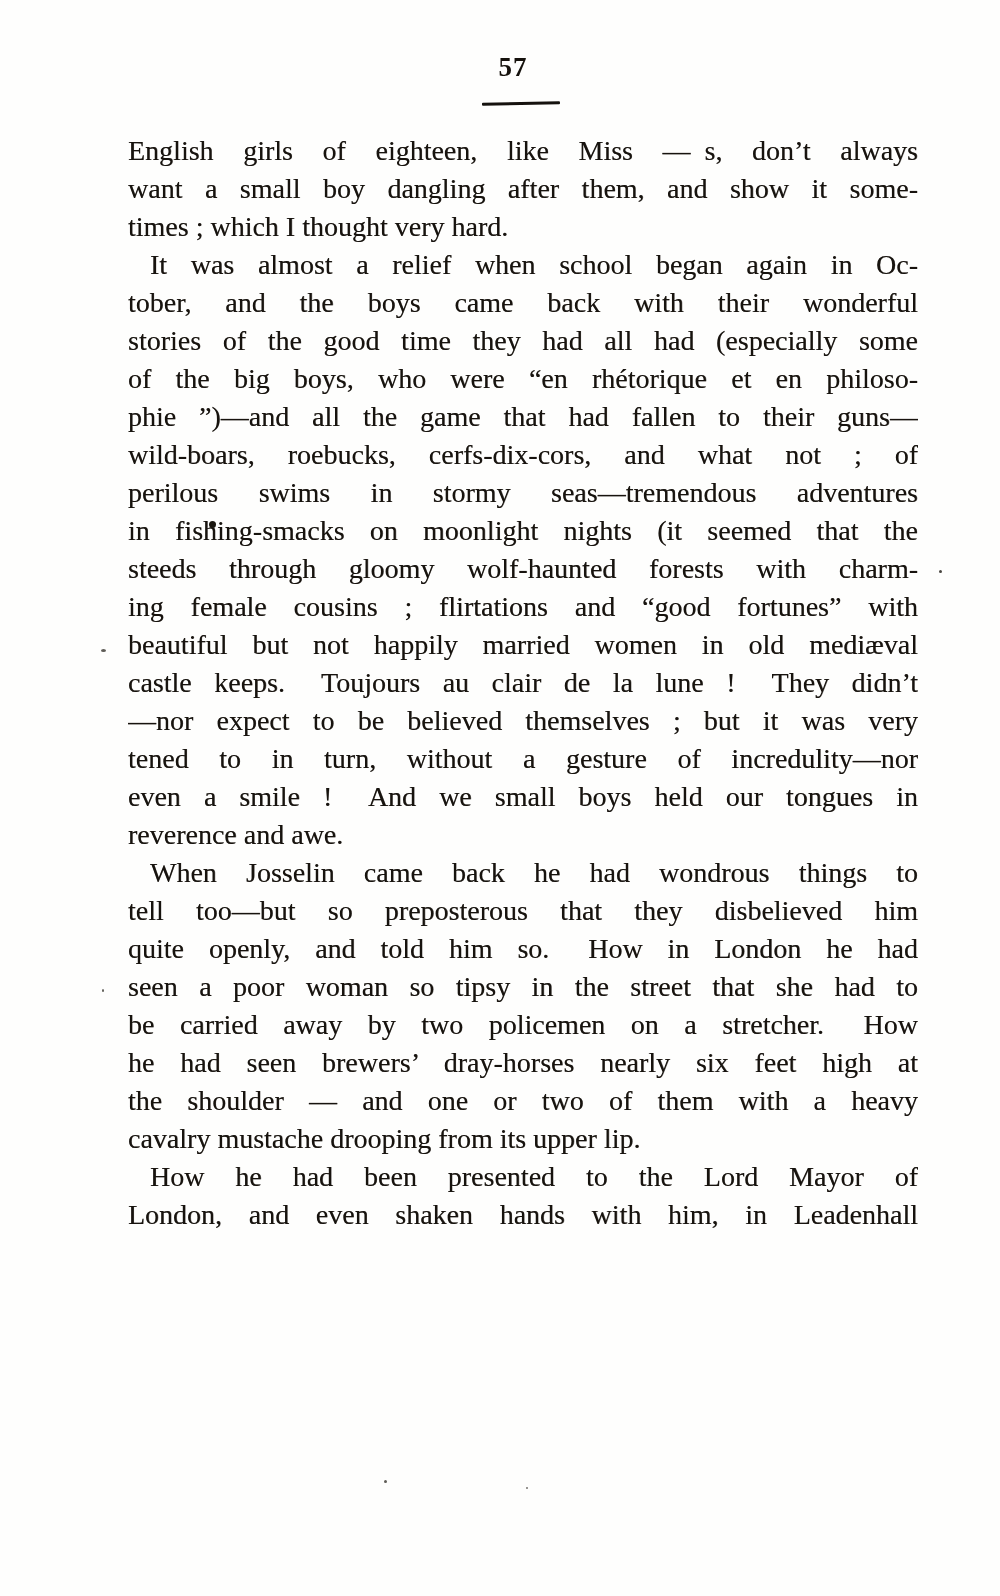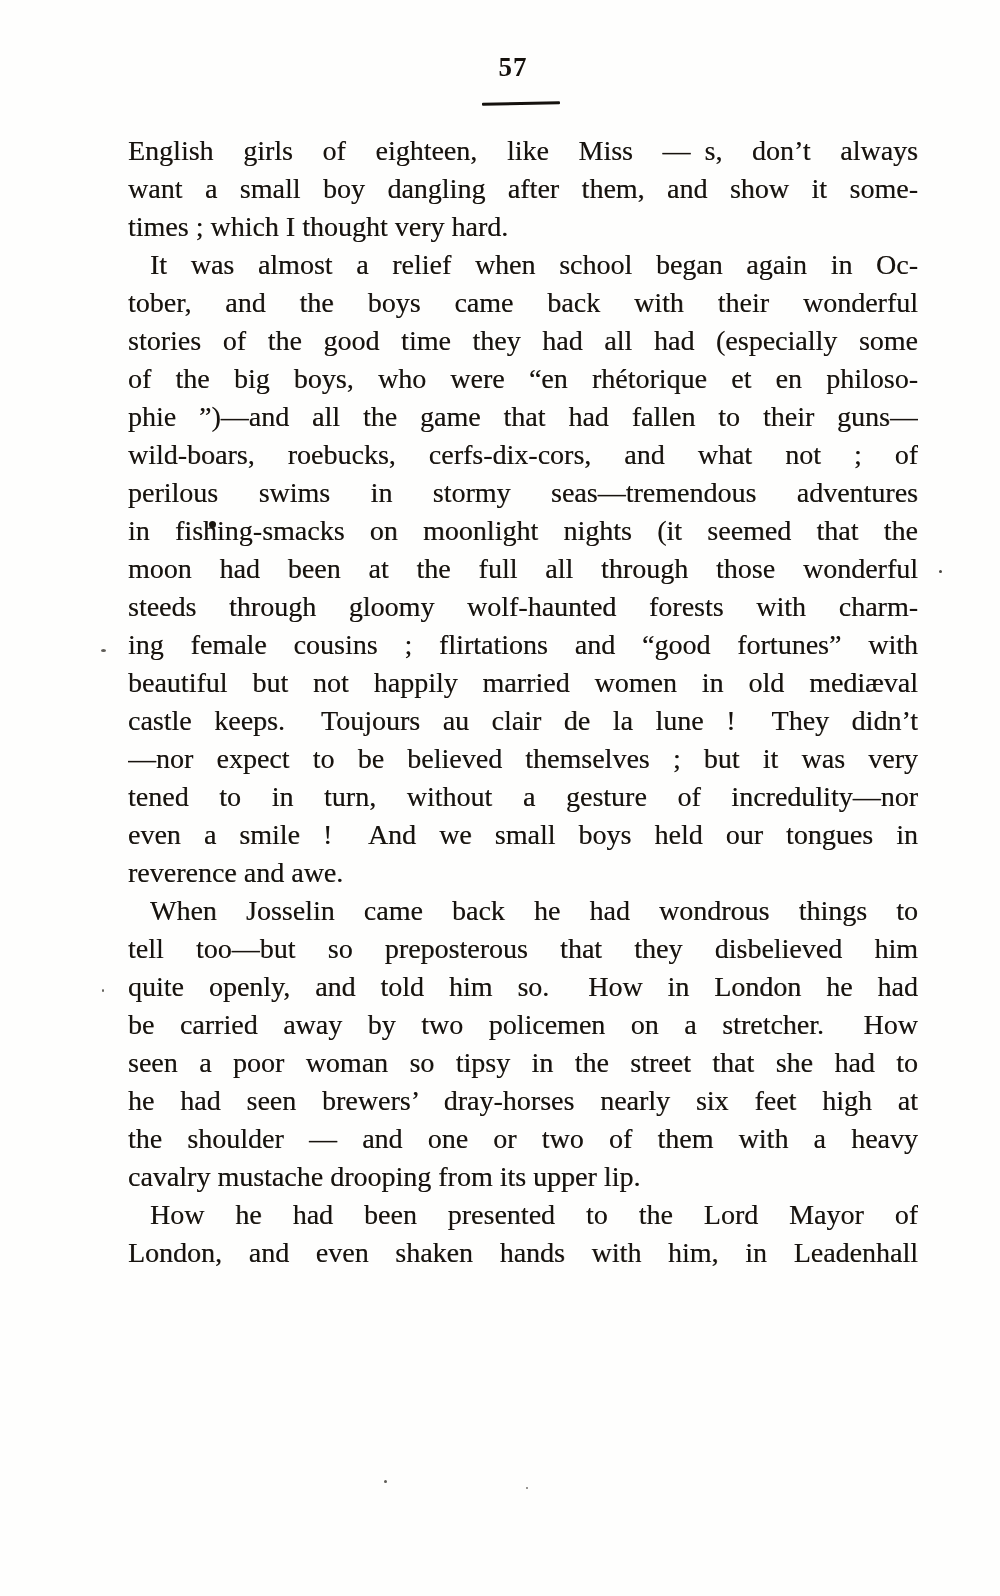--- a/index.html
+++ b/index.html
@@ -68,34 +68,33 @@
       <div class="line"><span>want a small boy dangling after them, and show it some-</span></div>
       <div class="line end"><span>times ; which I thought very hard.</span></div>
       <div class="line ind"><span>It was almost a relief when school began again in Oc-</span></div>
       <div class="line"><span>tober, and the boys came back with their wonderful</span></div>
       <div class="line"><span>stories of the good time they had all had (especially some</span></div>
       <div class="line"><span>of the big boys, who were “en rhétorique et en philoso-</span></div>
       <div class="line"><span>phie ”)—and all the game that had fallen to their guns—</span></div>
       <div class="line"><span>wild-boars, roebucks, cerfs-dix-cors, and what not ; of</span></div>
       <div class="line"><span>perilous swims in stormy seas—tremendous adventures</span></div>
       <div class="line"><span>in fishing-smacks on moonlight nights (it seemed that the</span></div>
-      <div class="line"><span>moon had been at the full all through those wonderful</span></div>
       <div class="line"><span>steeds through gloomy wolf-haunted forests with charm-</span></div>
       <div class="line"><span>ing female cousins ; flirtations and “good fortunes” with</span></div>
       <div class="line"><span>beautiful but not happily married women in old mediæval</span></div>
       <div class="line"><span>castle keeps.  Toujours au clair de la lune !  They didn’t</span></div>
       <div class="line"><span>—nor expect to be believed themselves ; but it was very</span></div>
       <div class="line"><span>tened to in turn, without a gesture of incredulity—nor</span></div>
       <div class="line"><span>even a smile !  And we small boys held our tongues in</span></div>
       <div class="line end"><span>reverence and awe.</span></div>
       <div class="line ind"><span>When Josselin came back he had wondrous things to</span></div>
       <div class="line"><span>tell too—but so preposterous that they disbelieved him</span></div>
       <div class="line"><span>quite openly, and told him so.  How in London he had</span></div>
+      <div class="line"><span>seen a poor woman so tipsy in the street that she had to</span></div>
       <div class="line"><span>be carried away by two policemen on a stretcher.  How</span></div>
-      <div class="line"><span>seen a poor woman so tipsy in the street that she had to</span></div>
       <div class="line"><span>he had seen brewers’ dray-horses nearly six feet high at</span></div>
       <div class="line"><span>the shoulder — and one or two of them with a heavy</span></div>
       <div class="line end"><span>cavalry mustache drooping from its upper lip.</span></div>
       <div class="line ind"><span>How he had been presented to the Lord Mayor of</span></div>
       <div class="line"><span>London, and even shaken hands with him, in Leadenhall</span></div>
     </div>
 
   <div class="speck" style="left:209px; top:521px; width:7px; height:7px;"></div>
   <div class="speck" style="left:939px; top:570px; width:3px; height:3px; opacity:.8;"></div>
   <div class="speck" style="left:101px; top:649px; width:5px; height:3px; opacity:.7;"></div>

